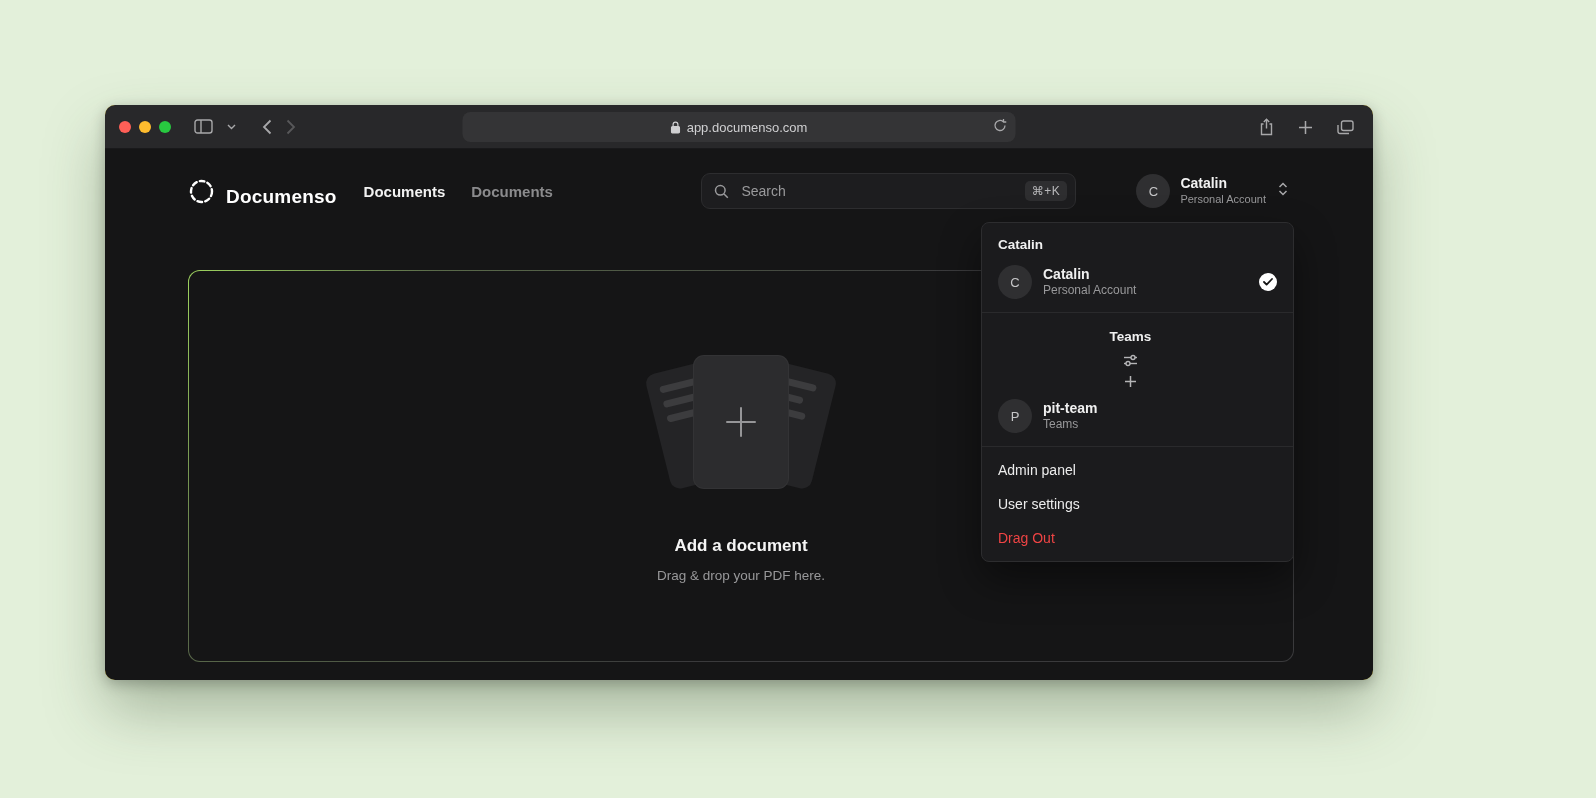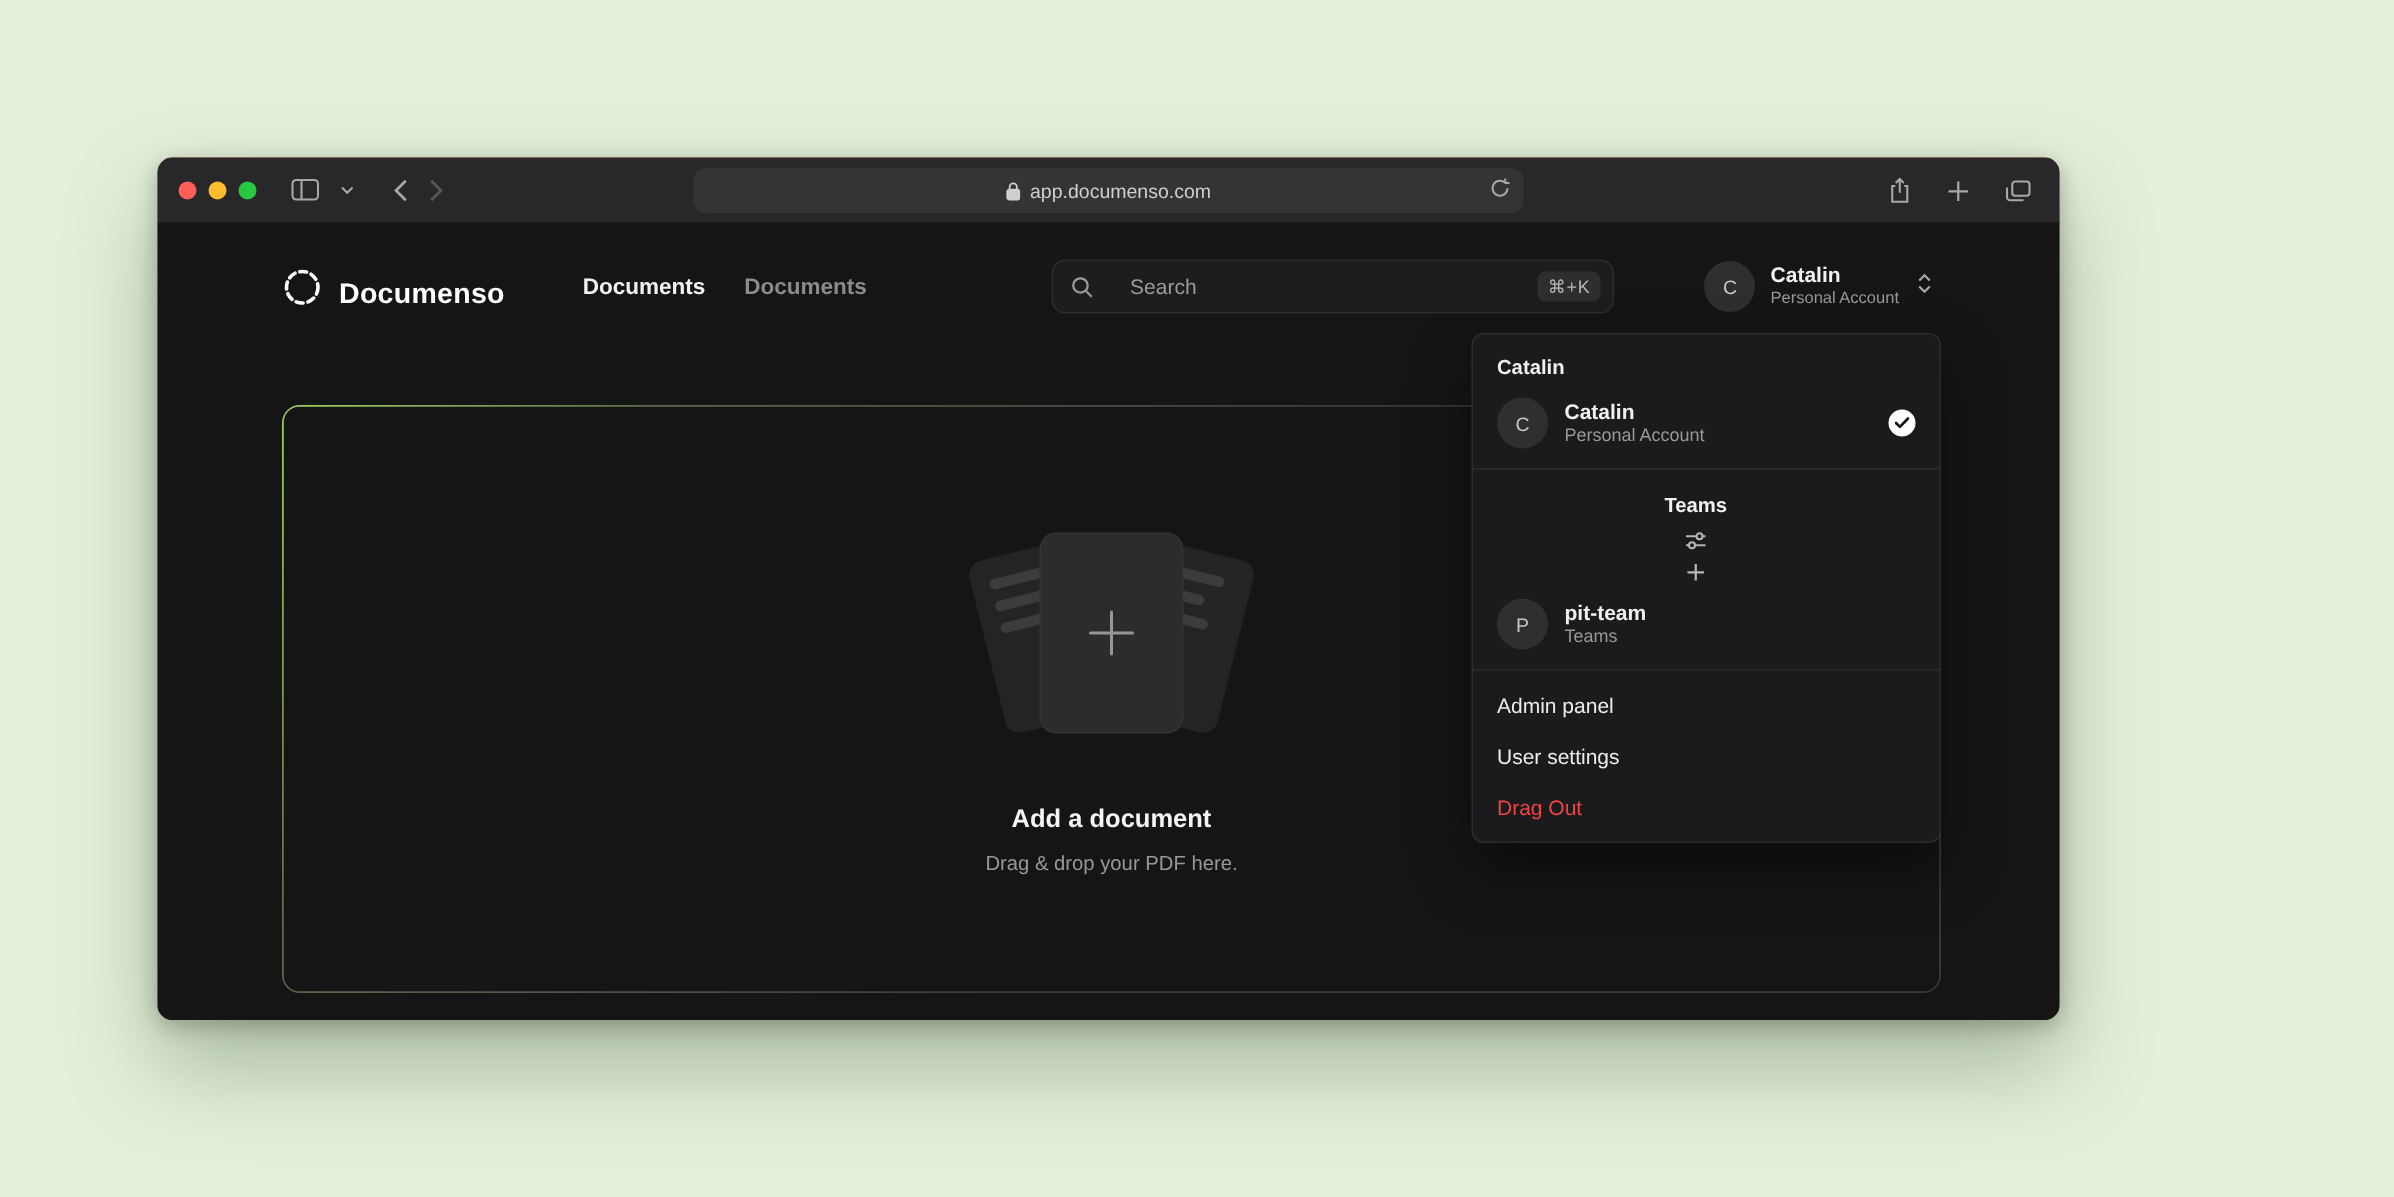--- a/index.html
+++ b/index.html
@@ -5,21 +5,21 @@
   * { margin:0; padding:0; box-sizing:border-box; }
   html,body { width:1596px; height:798px; }
   body {
     background:#e3f0da;
     font-family:"Liberation Sans","DejaVu Sans",sans-serif;
     overflow:hidden;
     position:relative;
   }
   .window {
     position:absolute; left:105px; top:105px; width:1268px; height:575px;
-    border-radius:10px; overflow:hidden; background:#7f1d1d;
+    border-radius:10px; overflow:hidden; background:#fde047;
     box-shadow:0 30px 60px rgba(55,75,45,.35), 0 4px 14px rgba(0,0,0,.25);
   }
   
   .toolbar {
     height:44px; background:#28282a; border-bottom:1px solid #19191b;
     display:flex; align-items:center; padding:0 14px; position:relative;
   }
   .lights { display:flex; gap:8px; margin-right:16px; }
   .light { width:12px; height:12px; border-radius:50%; }
   .light.red{ background:#ff5f57; } .light.yellow{ background:#febc2e; } .light.green{ background:#28c840; }
@@ -34,27 +34,27 @@
   }
   .addr .reload { position:absolute; right:9px; top:6px; color:#a8a8aa; }
   .tb-right { position:absolute; right:12px; top:0; height:44px; display:flex; align-items:center; gap:10px; }
   
   .app { position:relative; height:531px; background:#151516; }
   .app-header {
     height:84px; display:flex; align-items:center; padding:0 85px 0 83px;
   }
   .brand { display:flex; align-items:center; gap:11px; cursor:pointer; }
   .brand-name { color:#fff; font-size:19px; font-weight:700; letter-spacing:.2px;margin-top:12px; }
-  .nav { display:flex; gap:26px; margin-left:52px; }
+  .nav { display:flex; gap:26px; margin-left:27px; }
   .nav-link { font-size:15px; font-weight:600; color:#8b8b8d; cursor:pointer; }
   .nav-link.active { color:#f2f2f2; }
   .search-box {
     margin-left:auto; width:375px; height:36px; background:#1d1d1f;
     border:1px solid #2d2d2f; border-radius:9px;
-    display:flex; align-items:center; padding:0 8px 0 12px; gap:24px;
+    display:flex; align-items:center; padding:0 8px 0 12px; gap:12px;
   }
   .search-box input {
     flex:1; background:transparent; border:none; outline:none;
     color:#e4e4e4; font-size:14px; font-family:inherit;
   }
   .search-box input::placeholder { color:#9a9a9c; }
   .kbd {
     background:#2e2e30; color:#b9b9bb; font-size:12px; border-radius:5px;
     padding:3px 7px; letter-spacing:.5px;
   }

